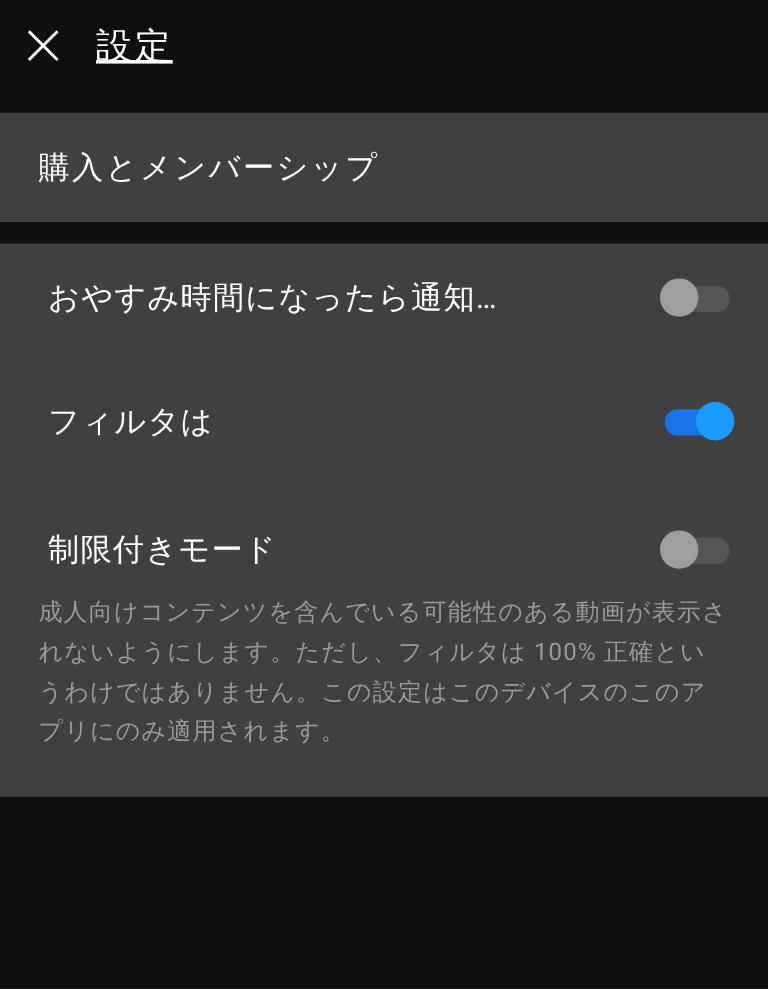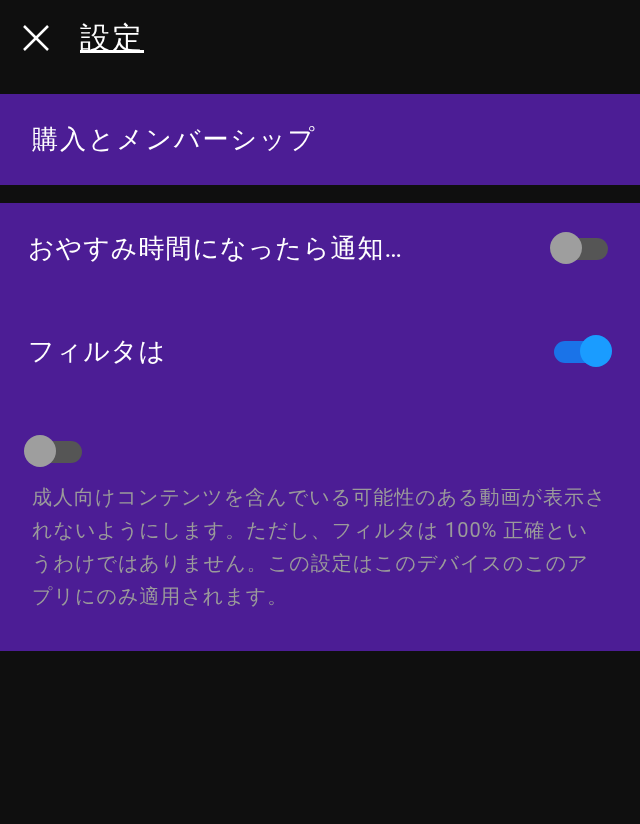--- a/index.html
+++ b/index.html
@@ -30,42 +30,42 @@
       justify-content: center;
       margin-right: 28px;
       cursor: pointer;
     }
     .header-title {
       font-size: 30px;
       font-weight: 400;
       letter-spacing: 2px;
     }
     .section {
-      background: #4c1d95;
+      background: #404040;
       margin-top: 18px;
     }
     .section-item {
       padding: 28px 32px;
     }
     .section-label {
       font-size: 26px;
       color: #ffffff;
       letter-spacing: 2px;
     }
     .section-header {
       font-size: 25px;
       font-weight: 500;
       color: #ffffff;
       padding: 28px 32px 20px 32px;
     }
     .setting-row {
       display: flex;
       align-items: center;
       justify-content: space-between;
-      padding: 28px 32px 8px 28px;
+      padding: 28px 32px 8px 40px;
       gap: 44px;
     }
     .setting-title {
       font-size: 26px;
       color: #ffffff;
       letter-spacing: 1px;
       flex: 1;
       white-space: nowrap;
       overflow: hidden;
       text-overflow: ellipsis;
@@ -155,17 +155,18 @@
 
   <div class="setting-block-dark">
     <div class="setting-row">
       <div class="setting-title">フィルタは</div>
       <div class="toggle toggle-on"></div>
     </div>
   </div>
 
   <div class="setting-block">
     <div class="setting-row">
+      <div class="setting-title">制限付きモード</div>
       <div class="toggle toggle-off"></div>
     </div>
     <div class="setting-description">成人向けコンテンツを含んでいる可能性のある動画が表示されないようにします。ただし、フィルタは 100% 正確というわけではありません。この設定はこのデバイスのこのアプリにのみ適用されます。</div>
   </div>
 </div>
 
 </body></html>

